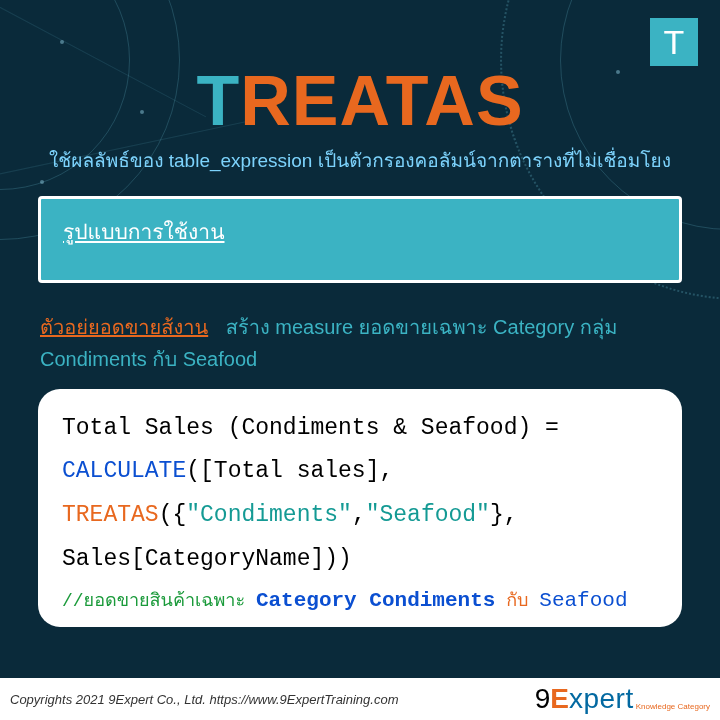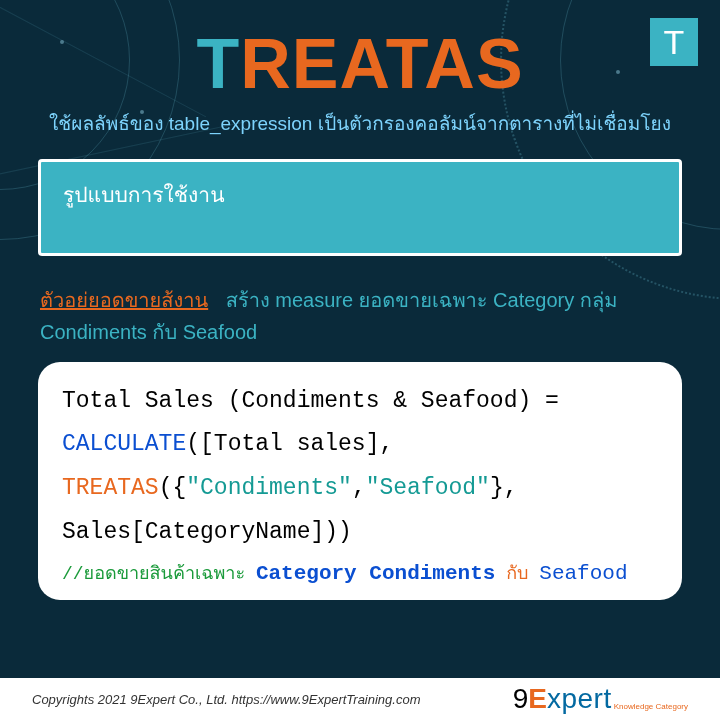--- a/index.html
+++ b/index.html
@@ -37,21 +37,21 @@
     background: #3bb3c3;
     color: #fff;
     font-size: 34px;
     font-weight: 400;
     display: flex;
     align-items: center;
     justify-content: center;
   }
   .content {
     position: relative;
-    padding: 29px 30px 0 30px;
+    padding: 66px 30px 0 30px;
     text-align: center;
   }
   .title {
     font-size: 70px;
     font-weight: 700;
     letter-spacing: 1px;
     line-height: 1;
   }
   .title .t-first { color: #3bb3c3; }
   .title .t-rest  { color: #e8681f; }
@@ -65,22 +65,23 @@
     margin: 22px 8px 0 8px;
     background: #3bb3c3;
     border: 3px solid #ffffff;
     border-radius: 4px;
     padding: 16px 22px 24px 22px;
     text-align: left;
     color: #fff;
     font-size: 22px;
   }
   .syntax-header {
+    text-decoration: underline;
     font-size: 21px;
-    margin-bottom: 18px;
+    margin-bottom: 8px;
     display: block;
   }
   .syntax-code {
     font-size: 21.5px;
     white-space: nowrap;
   }
   .example-row {
     margin-top: 28px;
     text-align: left;
     padding: 0 10px;
@@ -115,21 +116,21 @@
   .comment-row .sea { color: #0b4fd1; font-weight: 400; font-size: 21px; }
   .comment-row .kap { color: #e8681f; }
   .footer {
     position: absolute;
     left: 0; right: 0; bottom: 0;
     height: 42px;
     background: #ffffff;
     display: flex;
     align-items: center;
     justify-content: space-between;
-    padding: 0 32px;
+    padding: 0 10px;
     font-size: 13px;
     font-style: italic;
     color: #333;
   }
   .brand {
     font-style: normal;
     font-weight: 400;
     font-size: 28px;
     color: #000;
     display: flex;

